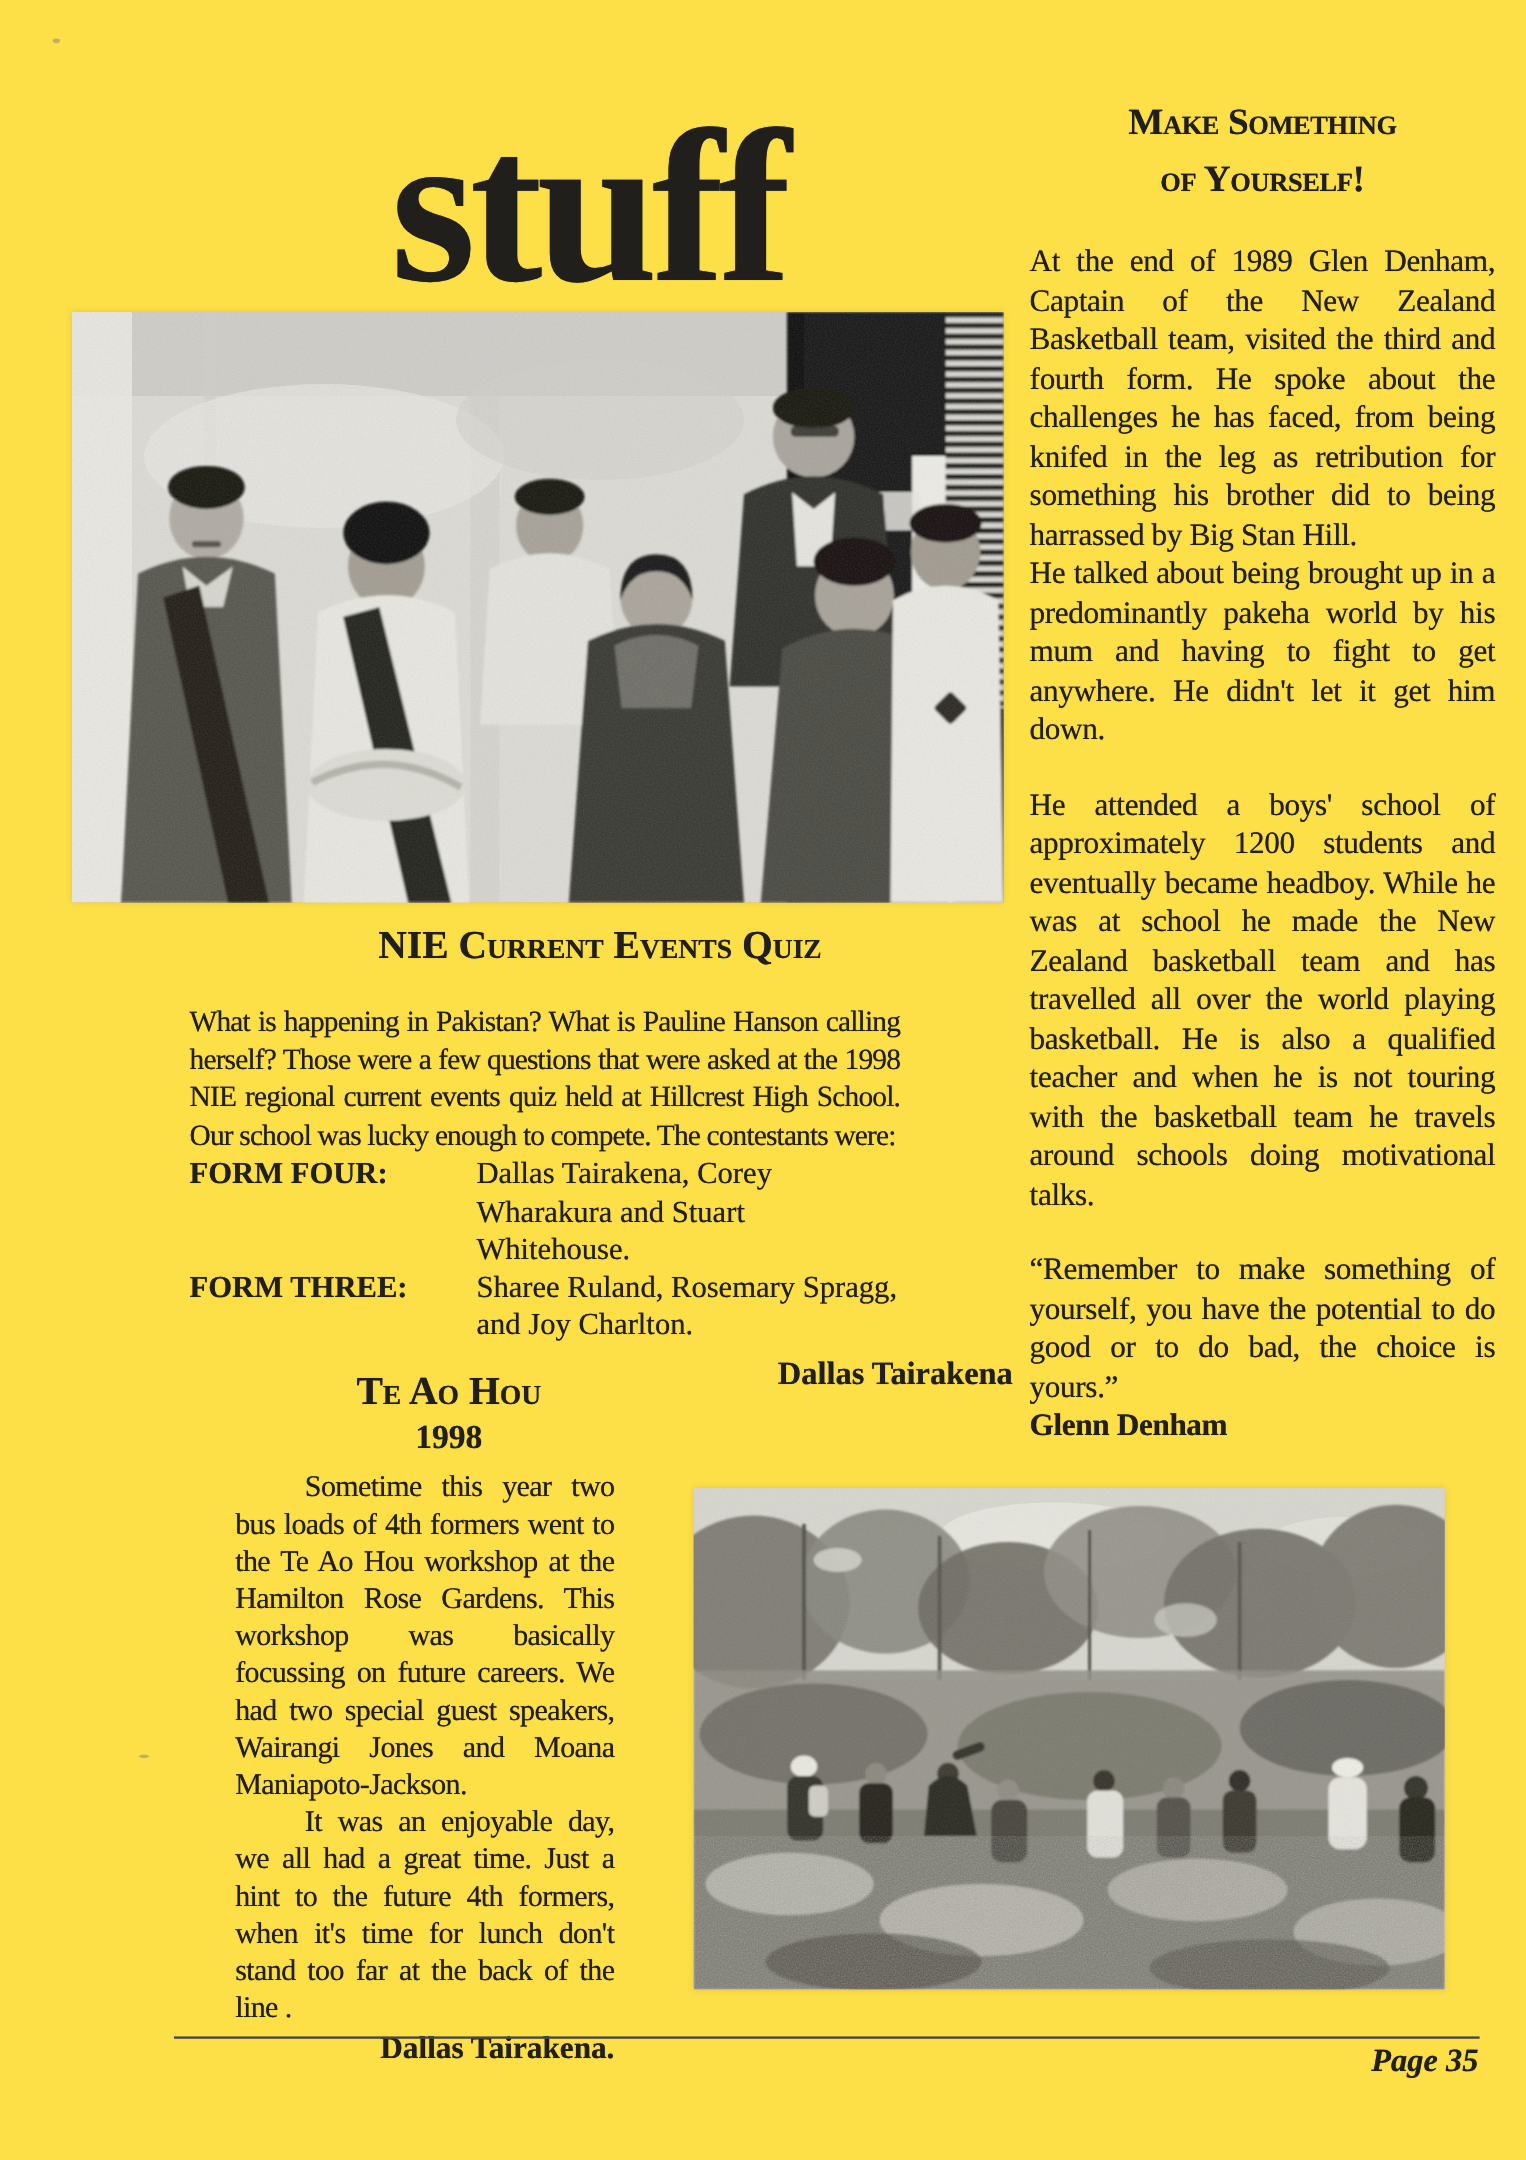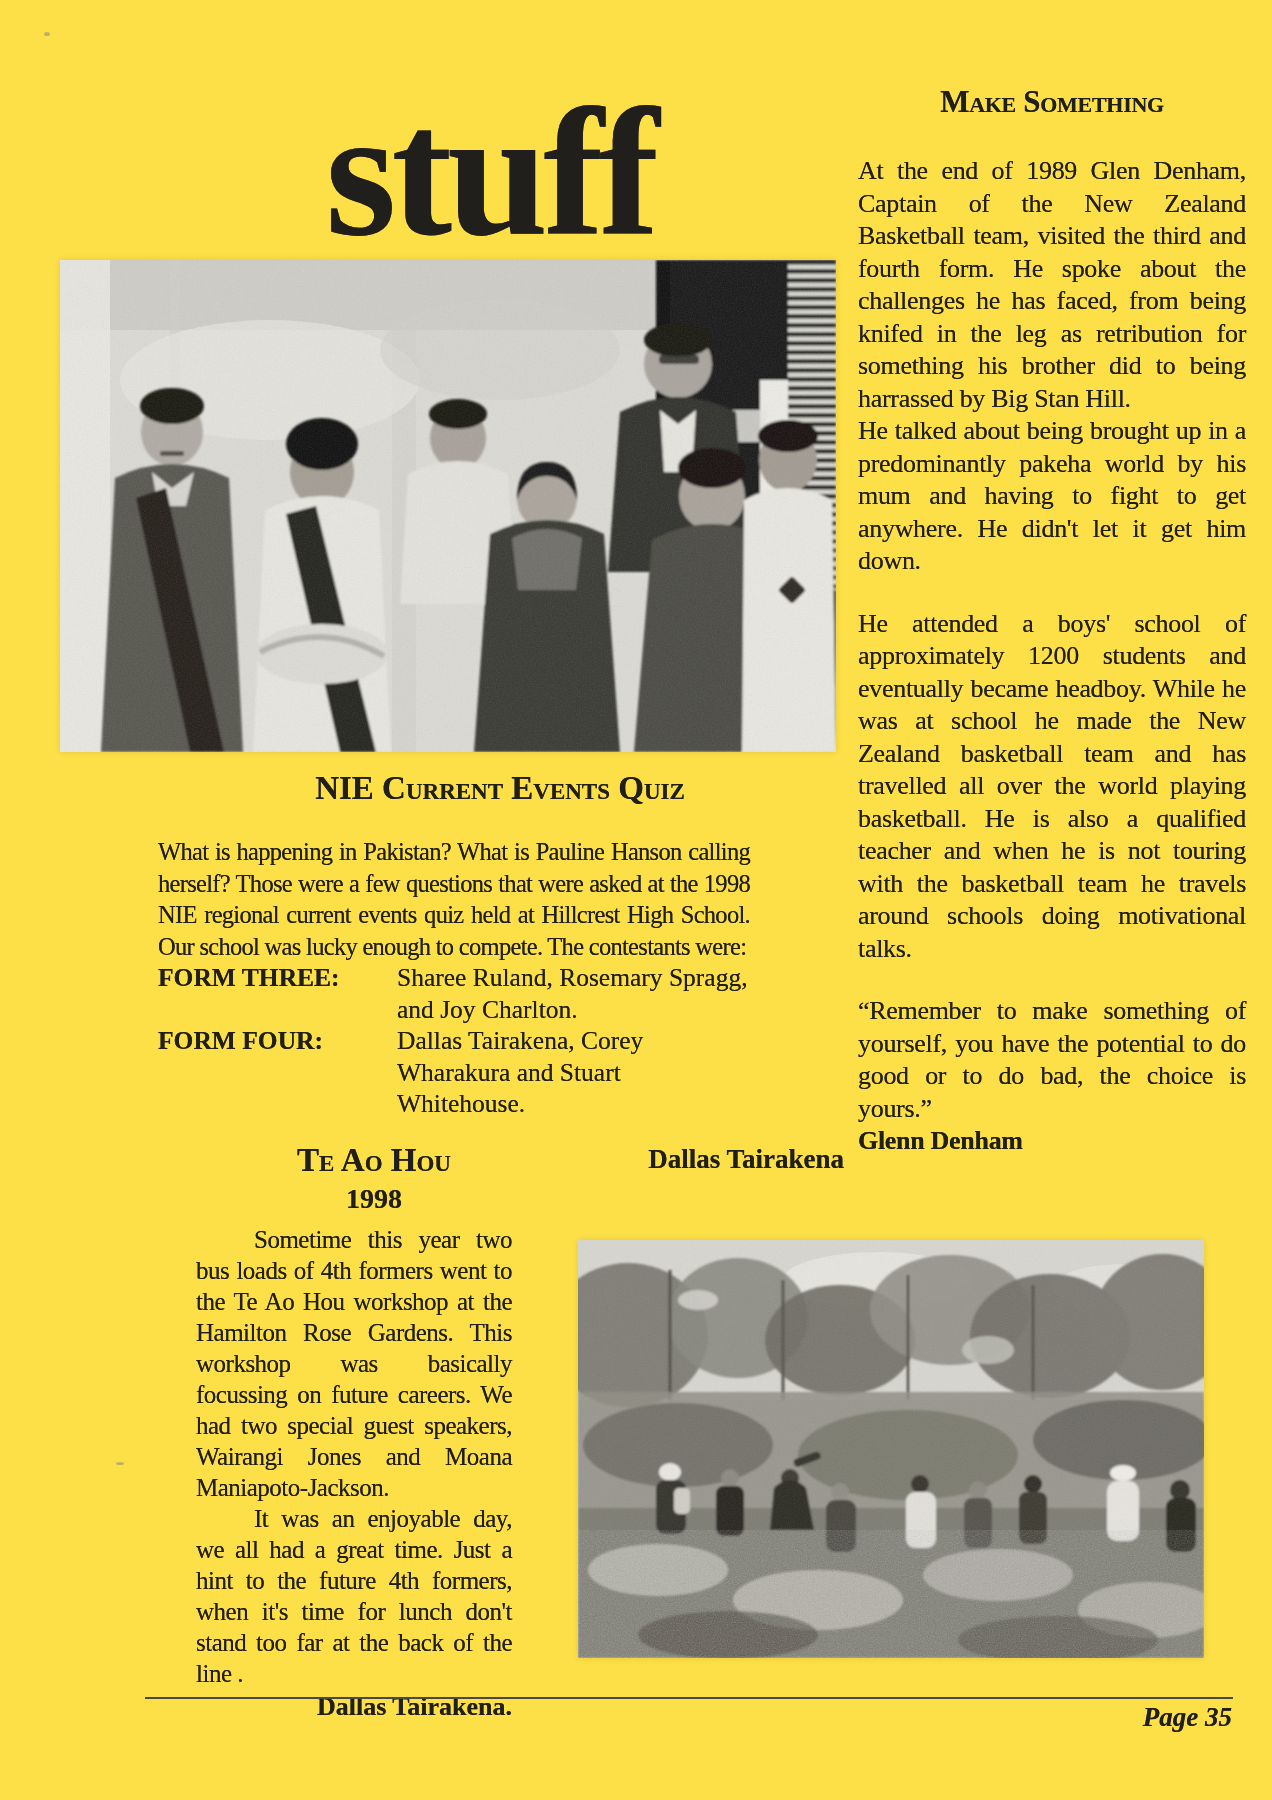--- a/index.html
+++ b/index.html
@@ -15,21 +15,21 @@
   .body-txt p{margin:0;}
   .col-right{left:858px;top:58px;width:388px;}
   .col-right .gap{height:30px;}
   .sig{font-weight:bold;}
   .nie-head{left:205px;top:770px;width:590px;font-size:33px;font-weight:bold;text-align:center;}
   .quiz{left:158px;top:836px;width:592px;}
   .quiz-intro{font-size:24.5px;line-height:31.5px;letter-spacing:-0.7px;}
   .qrow{display:flex;font-size:25.5px;line-height:31.5px;}
   .qlabel{width:239px;font-weight:bold;flex:none;}
   .qnames{flex:1;}
-  .quiz-sig{width:686px;text-align:right;font-size:27px;margin-top:24px;}
+  .quiz-sig{width:686px;text-align:right;font-size:27px;margin-top:9px;}
   .tah{left:160px;top:1140px;width:316px;margin-left:36px;}
   .tah-head{font-size:33px;font-weight:bold;text-align:center;padding-left:40px;line-height:40px;}
   .tah-year{font-size:28px;font-weight:bold;text-align:center;padding-left:40px;line-height:38px;}
   .tah p{font-size:25px;line-height:31px;letter-spacing:-0.5px;margin:0;text-indent:58px;}
   .tah .first{margin-top:6px;}
   .tah-sig{text-align:right;font-size:26px;padding-right:0px;margin-top:3px;}
   .photo{position:absolute;box-shadow:0 0 6px rgba(0,0,0,.12);}
   .photo svg{display:block;width:100%;height:100%;}
   .rule{left:145px;top:1697px;width:1088px;height:2px;background:#4a4843;}
   .pageno{left:1000px;top:1702px;width:232px;text-align:right;font-size:27px;
@@ -114,42 +114,43 @@
         <path d="M684 240 q44 -24 88 0 l4 252 h-94 z" fill="#eae8e2"></path>
         <rect x="722" y="320" width="20" height="20" rx="3" transform="rotate(45 732 330)" fill="#2a2822"></rect>
       </g>
       <rect width="776" height="492" filter="url(#n1)" opacity="0.16"></rect>
     </svg>
   </div>
 
   <div class="abs col-right body-txt ink">
     <div class="h-right sc">
       <div>Make Something</div>
+      <div>of Yourself!</div>
     </div>
     <div class="gap"></div>
     <p class="j">At the end of 1989 Glen Denham, Captain of the New Zealand Basketball team, visited the third and fourth form. He spoke about the challenges he has faced, from being knifed in the leg as retribution for something his brother did to being harrassed by Big Stan Hill.</p>
     <p class="j">He talked about being brought up in a predominantly pakeha world by his mum and having to fight to get anywhere. He didn't let it get him down.</p>
     <div class="gap"></div>
     <p class="j">He attended a boys' school of approximately 1200 students and eventually became headboy. While he was at school he made the New Zealand basketball team and has travelled all over the world playing basketball. He is also a qualified teacher and when he is not touring with the basketball team he travels around schools doing motivational talks.</p>
     <div class="gap"></div>
     <p class="j">“Remember to make something of yourself, you have the potential to do good or to do bad, the choice is yours.”</p>
     <p class="sig">Glenn Denham</p>
   </div>
 
   <div class="abs nie-head sc ink">NIE Current Events Quiz</div>
 
   <div class="abs quiz ink">
     <div class="quiz-intro j">What is happening in Pakistan? What is Pauline Hanson calling herself? Those were a few questions that were asked at the 1998 NIE regional current events quiz held at Hillcrest High School. Our school was lucky enough to compete. The contestants were:</div>
     <div class="qrow">
+      <div class="qlabel">FORM FOUR:</div>
+      <div class="qnames">Dallas Tairakena, Corey Wharakura and Stuart Whitehouse.</div>
+    </div>
+    <div class="qrow">
       <div class="qlabel">FORM THREE:</div>
       <div class="qnames">Sharee Ruland, Rosemary Spragg, and Joy Charlton.</div>
-    </div>
-    <div class="qrow">
-      <div class="qlabel">FORM FOUR:</div>
-      <div class="qnames">Dallas Tairakena, Corey Wharakura and Stuart Whitehouse.</div>
     </div>
     <div class="quiz-sig sig">Dallas Tairakena</div>
   </div>
 
   <div class="abs tah ink">
     <div class="tah-head sc">Te Ao Hou</div>
     <div class="tah-year">1998</div>
     <p class="j first">Sometime this year two bus loads of 4th formers went to the Te Ao Hou workshop at the Hamilton Rose Gardens. This workshop was basically focussing on future careers. We had two special guest speakers, Wairangi Jones and Moana Maniapoto-Jackson.</p>
     <p class="j">It was an enjoyable day, we all had a great time. Just a hint to the future 4th formers, when it's time for lunch don't stand too far at the back of the line .</p>
     <div class="tah-sig sig">Dallas Tairakena.</div>

